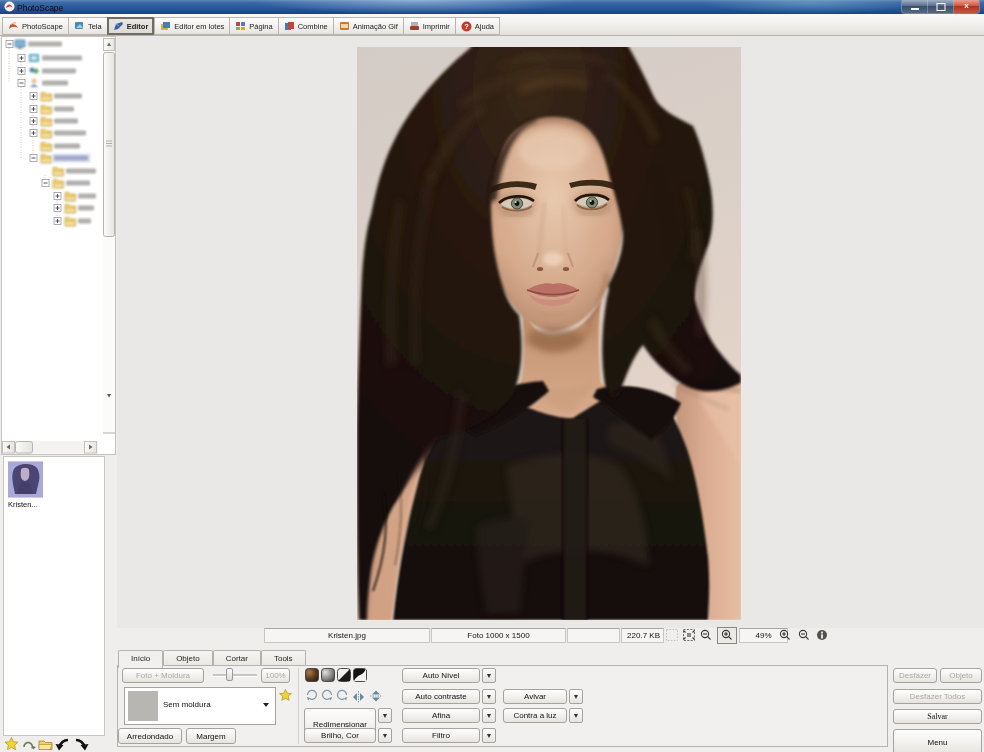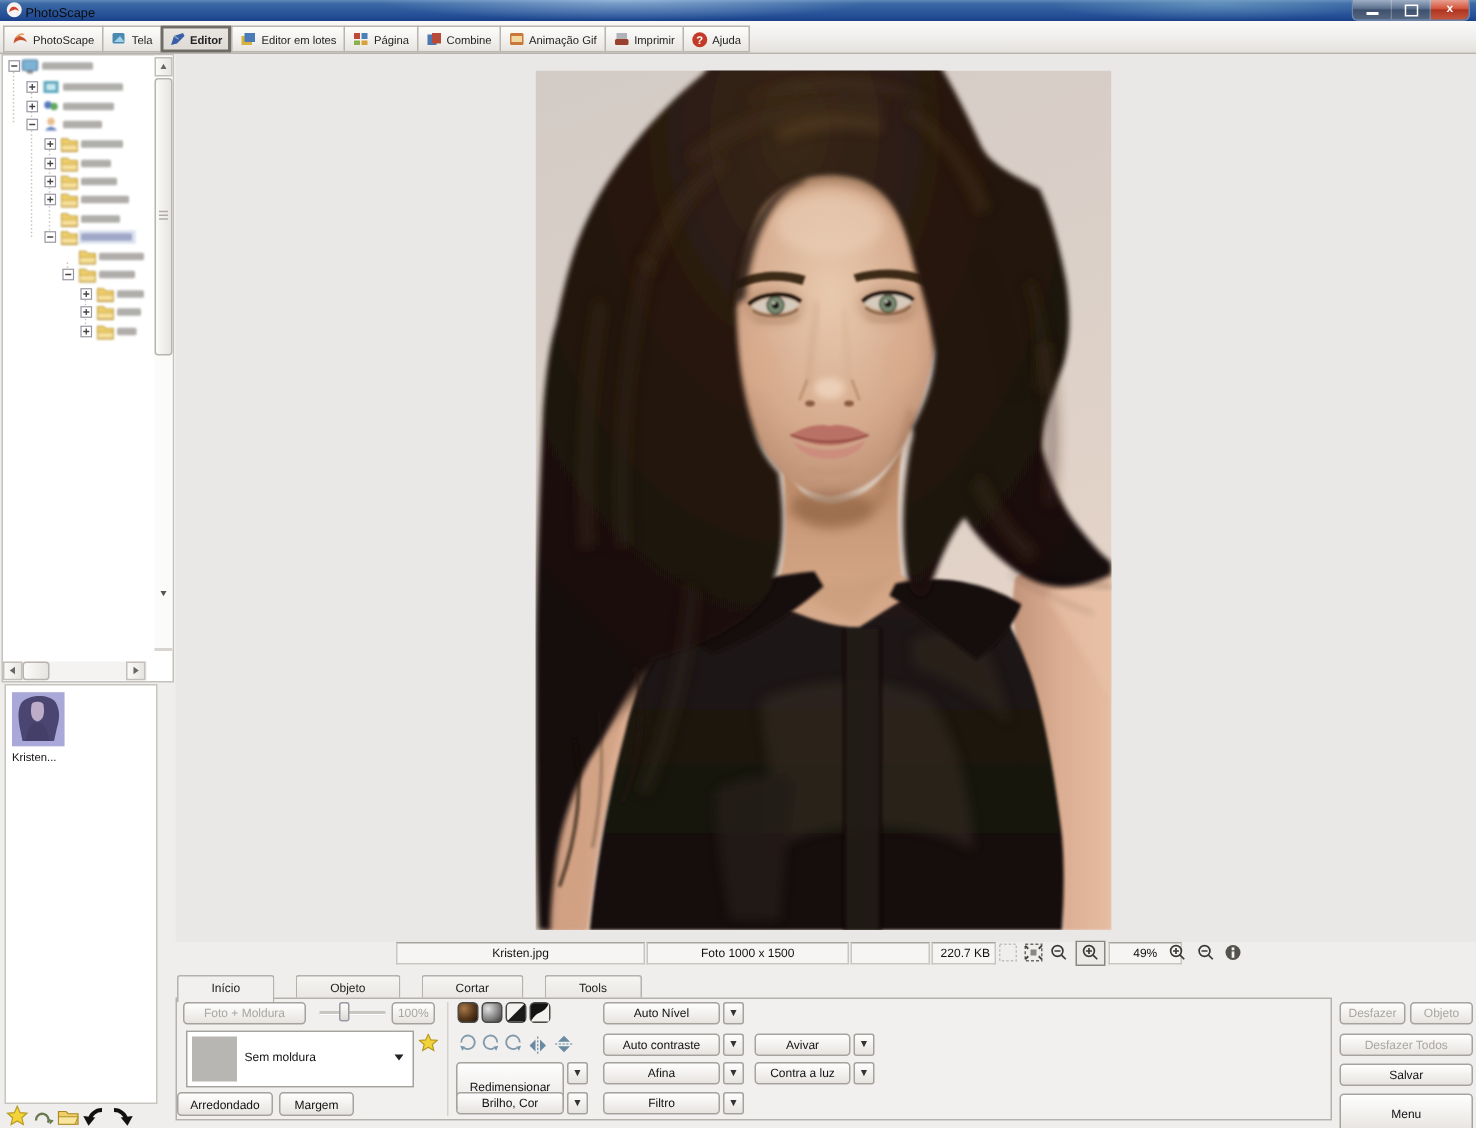--- a/index.html
+++ b/index.html
@@ -38,21 +38,21 @@
   border:2px solid #6f6b65;font-weight:bold;padding:0 4px;}
 .ttab svg{margin-right:3px;}
 
 #canvas{left:117px;top:36px;width:867px;height:592px;background:#e9e8e7;}
 
 .statbox{position:absolute;height:15px;background:#f6f5f4;border:1px solid #c9c6c1;border-top-color:#a9a6a1;
   box-sizing:border-box;font-size:8px;text-align:center;line-height:13px;color:#111;}
 
 #ttabs{position:absolute;left:118px;top:650px;display:flex;height:16px;}
 .btab{border:1px solid #b5b2ad;border-bottom:none;background:linear-gradient(180deg,#f6f5f3,#e9e6e2);
-  padding:0 22px;font-size:8px;line-height:15px;color:#222;margin-right:14px;border-radius:2px 2px 0 0;}
+  padding:0 12px;font-size:8px;line-height:15px;color:#222;margin-right:0;border-radius:2px 2px 0 0;}
 .btab.active{background:#f1f0ef;height:17px;position:relative;z-index:3;}
 #panel{left:117px;top:665px;width:771px;height:82px;background:#f1f0ef;border:1px solid #b5b2ad;box-sizing:border-box;}
 .btn{position:absolute;background:linear-gradient(180deg,#fefefe 0%,#f2f0ee 55%,#e6e3df 100%);
   border:1px solid #a6a39e;border-radius:3px;box-sizing:border-box;font-size:8px;color:#111;
   text-align:center;display:flex;align-items:center;justify-content:center;}
 .btn.dis{color:#aaa7a2;}
 .drop{position:absolute;background:linear-gradient(180deg,#fefefe,#e6e3df);border:1px solid #a6a39e;border-radius:2px;
   box-sizing:border-box;display:flex;align-items:center;justify-content:center;font-size:7px;color:#333;}
 .vline{position:absolute;width:1px;background:#d5d2cd;}
 </style></head>
@@ -578,16 +578,16 @@
 <div class="drop" style="left:482px;top:728px;width:14px;height:15px;">▼</div>
 
 <div class="btn" style="left:503px;top:689px;width:64px;height:15px;">Avivar</div>
 <div class="drop" style="left:569px;top:689px;width:14px;height:15px;">▼</div>
 <div class="btn" style="left:503px;top:708px;width:64px;height:15px;">Contra a luz</div>
 <div class="drop" style="left:569px;top:708px;width:14px;height:15px;">▼</div>
 
 <div class="btn dis" style="left:893px;top:668px;width:44px;height:15px;">Desfazer</div>
 <div class="btn dis" style="left:940px;top:668px;width:42px;height:15px;">Objeto</div>
 <div class="btn dis" style="left:893px;top:689px;width:89px;height:15px;">Desfazer Todos</div>
-<div class="btn" style="left:893px;top:709px;width:89px;height:15px;">Salvar</div>
+<div class="btn" style="left:893px;top:709px;width:89px;height:15px;font-family:Liberation Serif, serif;">Salvar</div>
 <div class="btn" style="left:893px;top:729px;width:89px;height:26px;">Menu</div>
 
 <div id="blicons" class="abs" style="left:0px;top:738px;width:110px;height:14px;"></div>
 
 </body></html>

